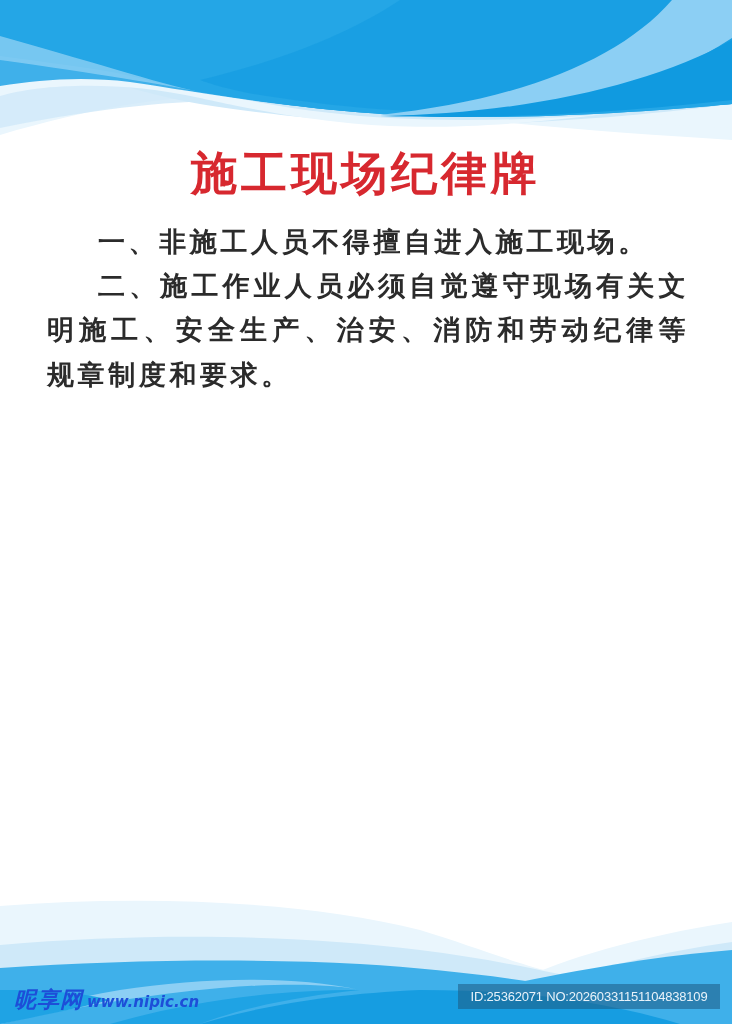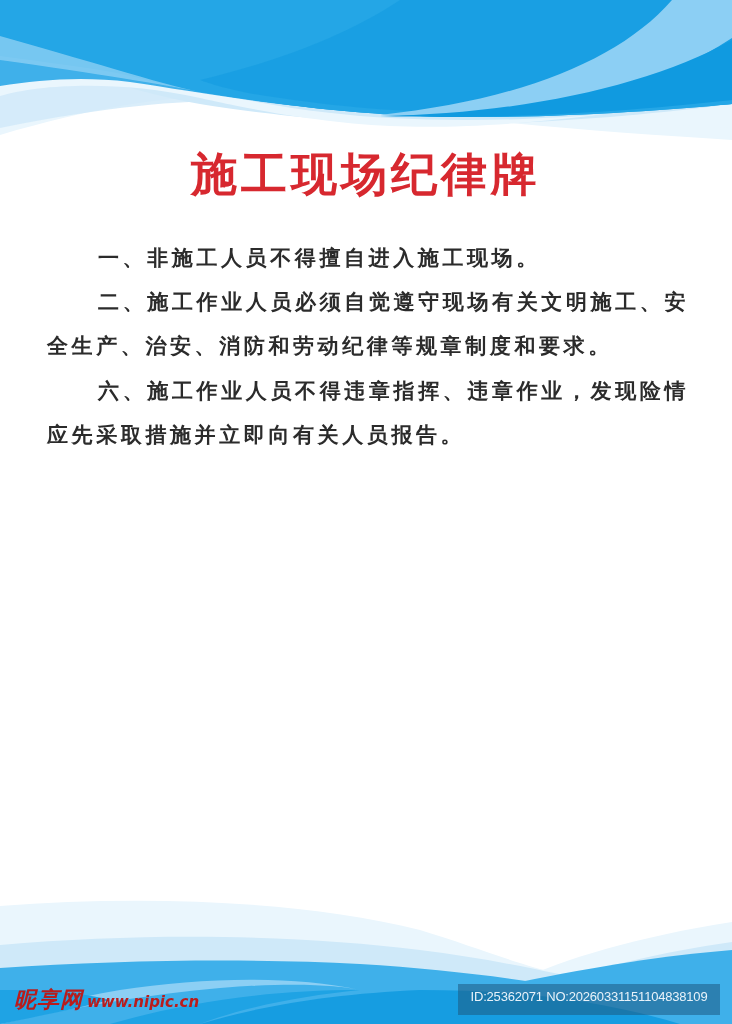--- a/index.html
+++ b/index.html
@@ -1,24 +1,24 @@
 <!DOCTYPE html>
 <html><head>
 <meta charset="utf-8">
 <style>
   html, body { margin:0; padding:0; }
   body { width:732px; height:1024px; position:relative; overflow:hidden; background:#ffffff; font-family:"DejaVu Sans", sans-serif; }
   .bg { position:absolute; left:0; top:0; width:732px; height:1024px; }
-  .title { position:absolute; left:0; top:142px; width:732px; text-align:center; color:#d7282f; font-size:46px; font-weight:bold; letter-spacing:4px; line-height:64px; font-family:Liberation Sans, sans-serif; }
-  .content { position:absolute; left:47px; top:236px; width:642px; color:#2b2b2b; font-size:21px; font-weight:bold; line-height:44.2px; letter-spacing:3.6px; text-align:justify; font-family:"DejaVu Sans", sans-serif; }
+  .title { position:absolute; left:0; top:142px; width:732px; text-align:center; color:#d7282f; font-size:46px; font-weight:bold; letter-spacing:4px; line-height:64px; font-family:Liberation Serif, serif; }
+  .content { position:absolute; left:47px; top:220px; width:642px; color:#2b2b2b; font-size:27px; font-weight:bold; line-height:44.2px; letter-spacing:3.6px; text-align:justify; font-family:"DejaVu Sans", sans-serif; }
   .content p { margin:0; text-indent:51px; }
-  .footer-logo { position:absolute; left:14px; top:985px; color:#b91c1c; font-style:italic; font-weight:bold; font-family:"DejaVu Sans", sans-serif; white-space:nowrap; }
+  .footer-logo { position:absolute; left:14px; top:985px; color:#1d4ed8; font-style:italic; font-weight:bold; font-family:"DejaVu Sans", sans-serif; white-space:nowrap; }
   .footer-logo .cn { font-size:22px; letter-spacing:1px; }
   .footer-logo .url { font-size:15px; margin-left:4px; }
-  .footer-id { position:absolute; left:458px; top:984px; width:262px; height:31px; background:rgba(30,90,130,0.55); color:#e8f2fa; font-size:13px; line-height:25px; text-align:center; font-family:"Liberation Sans", sans-serif; letter-spacing:-0.2px; white-space:nowrap; }
+  .footer-id { position:absolute; left:458px; top:984px; width:262px; height:25px; background:rgba(30,90,130,0.55); color:#e8f2fa; font-size:13px; line-height:25px; text-align:center; font-family:"Liberation Sans", sans-serif; letter-spacing:-0.2px; white-space:nowrap; }
 </style>
 </head>
 <body>
 
 <svg class="bg" viewBox="0 0 732 1024" xmlns="http://www.w3.org/2000/svg">
 
   <g>
     <path d="M0 0 H732 V140 C600 132 420 118 300 95 C200 78 90 60 0 130 Z" fill="#eaf6fd"></path>
     <path d="M0 0 H732 V135 C600 128 430 110 300 88 C190 70 80 90 0 110 Z" fill="#ffffff" opacity="0"></path>
     <path d="M0 0 H732 V128 C610 122 430 112 300 100 C200 90 120 100 0 135 Z" fill="#eaf6fd"></path>
@@ -91,20 +91,19 @@
     <path d="M200 1024 C260 1006 330 994 420 990 C520 990 600 1000 680 1024 Z" fill="#169de1"></path>
     <path d="M0 1024 V990 C40 990 80 992 110 1000 C70 1010 30 1018 0 1024 Z" fill="#1fa3e4"></path>
   </g>
 </svg>
 
 <div class="title">施工现场纪律牌</div>
 
 <div class="content">
   <p>一、非施工人员不得擅自进入施工现场。</p>
   <p>二、施工作业人员必须自觉遵守现场有关文明施工、安全生产、治安、消防和劳动纪律等规章制度和要求。</p>
-  <p>六、施工作业人员不得违章指挥、违章作业，发现险情应先采取措施并立即向有关人员报告。</p>
 </div>
 
 <div class="footer-logo">
   <span class="cn">昵享网</span><span class="url">www.nipic.cn</span>
 </div>
 
 <div class="footer-id">ID:25362071 NO:20260331151104838109</div>
 
 </body></html>

